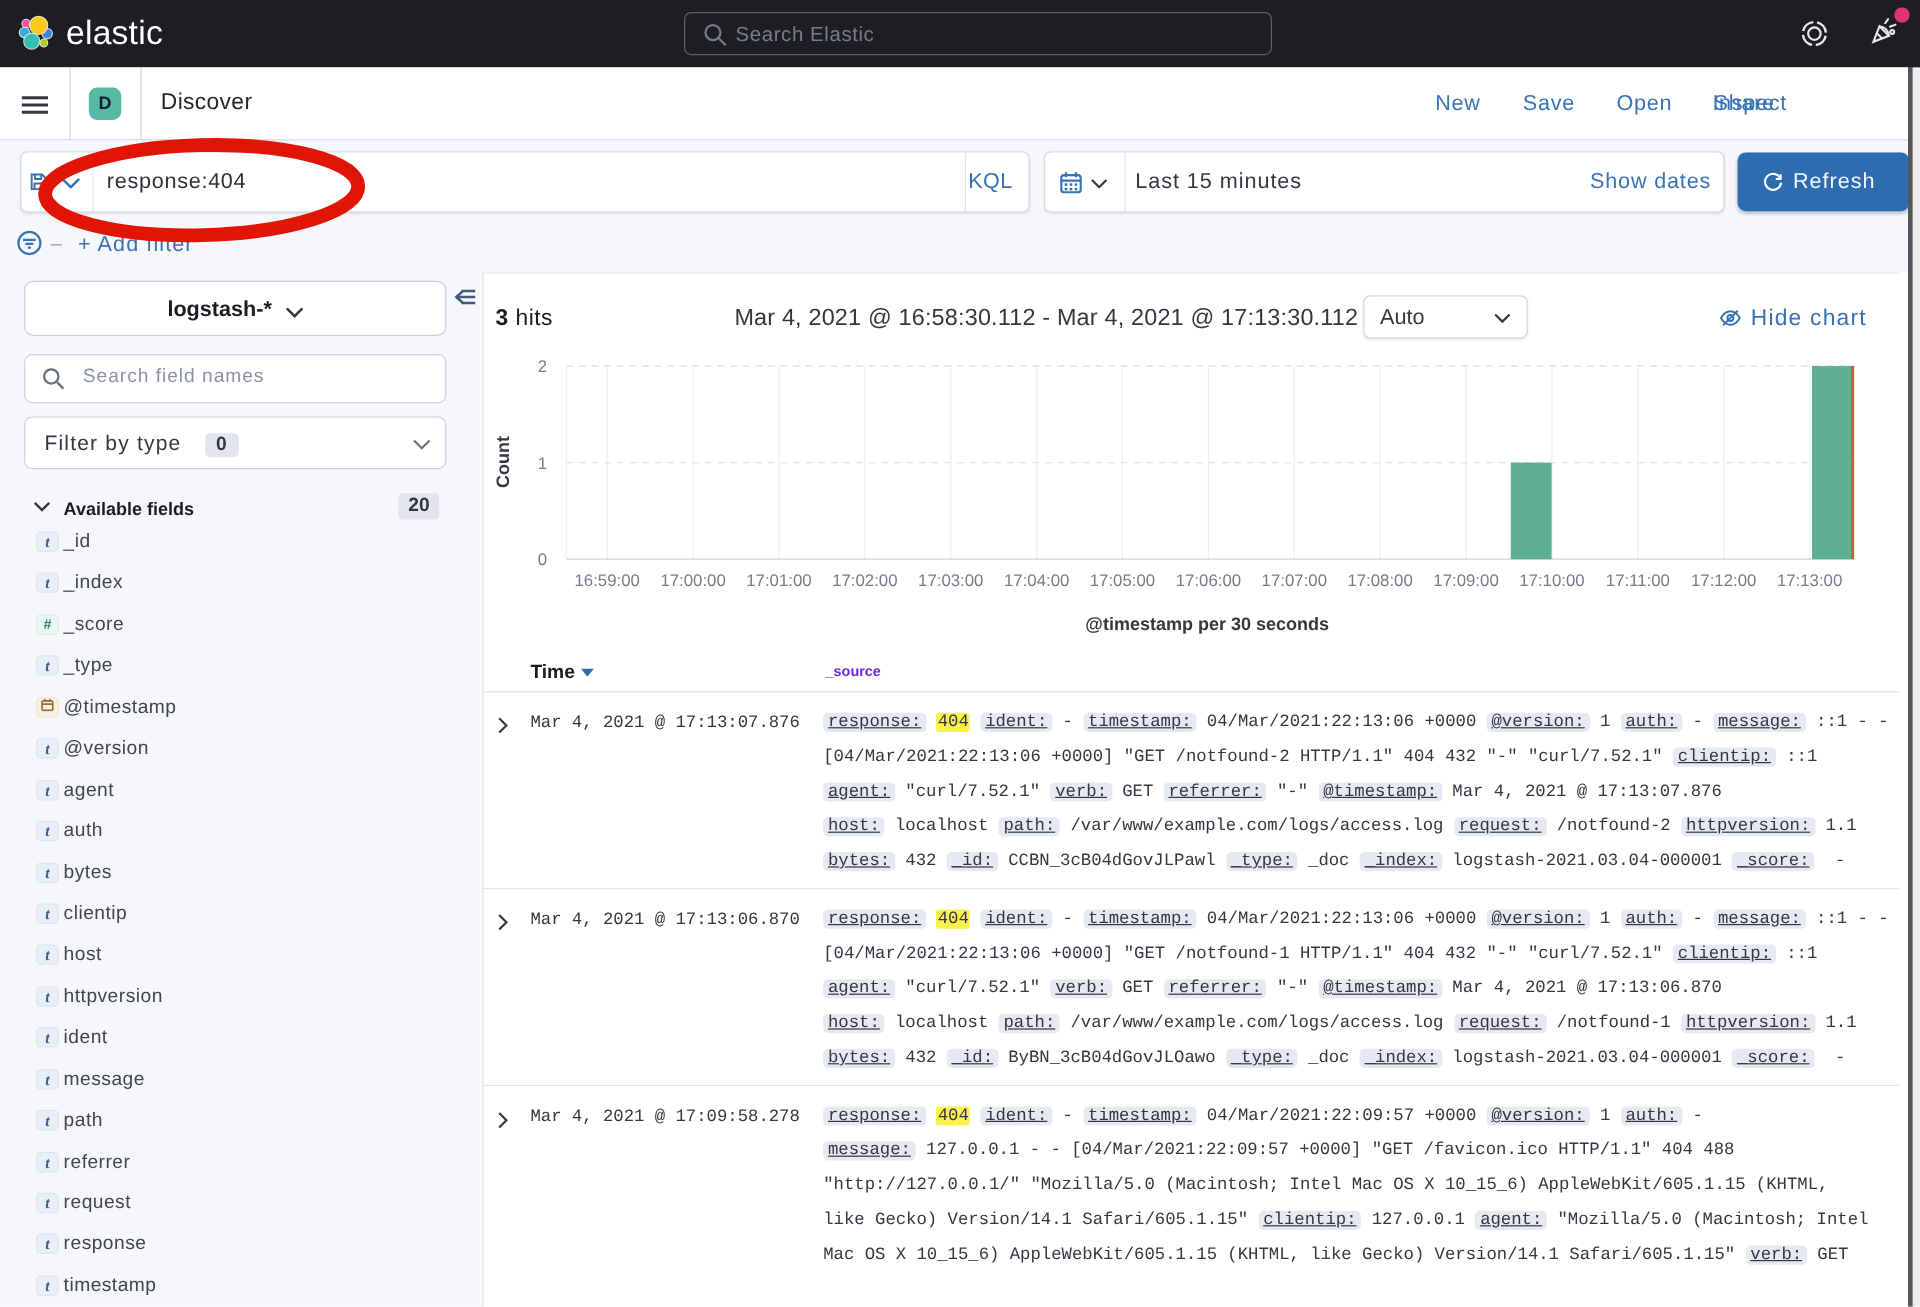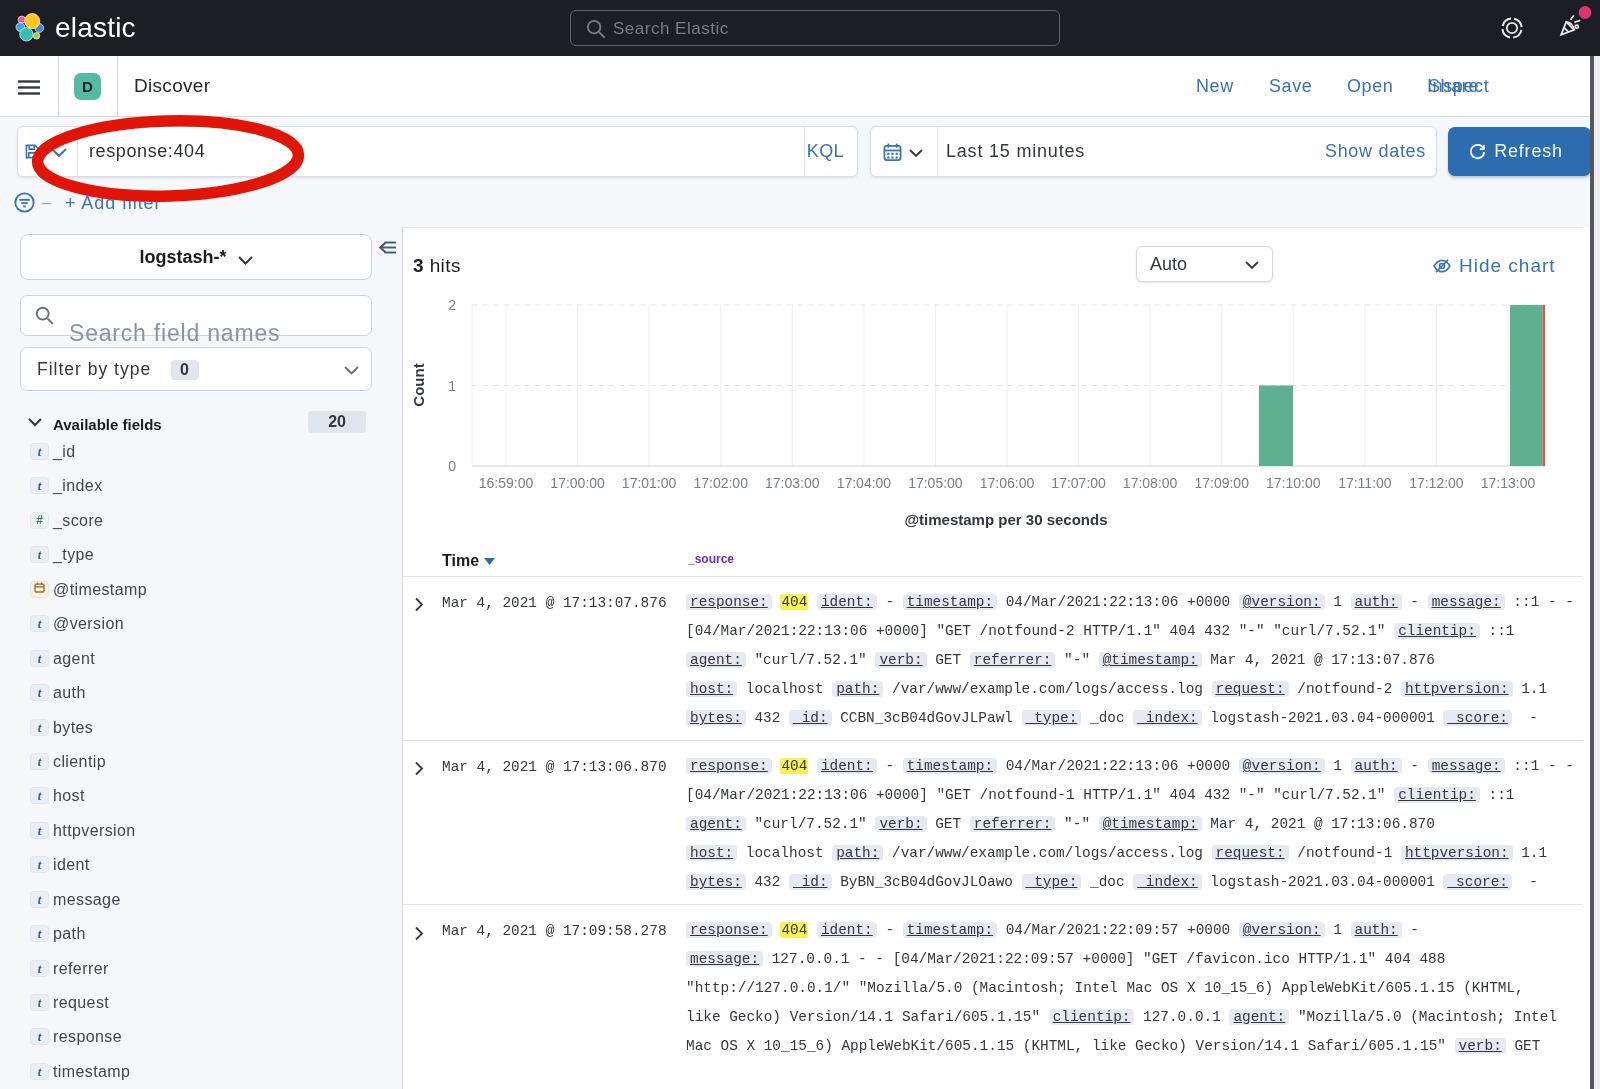--- a/index.html
+++ b/index.html
@@ -36,27 +36,27 @@
   #addf { position:absolute; left:14px; top:75px; width:320px; height:22px; }
   #addf .txt { position:absolute; left:51px; top:1px; font-size:18px; letter-spacing:0.9px; color:#3873b4; white-space:nowrap; }
   #addf .dash { position:absolute; left:28px; top:1px; font-size:17px; color:#98a2b3; }
 
   
   #sidebar { position:absolute; left:0; top:227px; width:403px; height:862px; background:#f5f7fa; border-right:1px solid #d3dae6; }
   .sbox { position:absolute; background:#fff; border:1px solid #cbd2dd; }
   #ipat { left:20px; top:7px; width:352px; height:46px; border-radius:8px; text-align:center; }
   #ipat .t { font-size:18px; font-weight:bold; color:#1a1c21; line-height:44px; }
   #sfield { left:20px; top:68px; width:352px; height:41px; border-radius:7px; }
-  #sfield .ph { position:absolute; left:48px; top:24px; font-size:23px; letter-spacing:0.8px; color:#8b93a3; }
+  #sfield .ph { position:absolute; left:48px; top:9px; font-size:16px; letter-spacing:0.8px; color:#8b93a3; }
   #ftype { left:20px; top:120px; width:352px; height:44px; border-radius:7px; }
   #ftype .t { position:absolute; left:16px; top:11px; font-size:17.5px; letter-spacing:1px; color:#343741; }
   .badge { display:inline-block; background:#e0e5ee; border-radius:4px; font-weight:bold; color:#343741; }
   #avail { position:absolute; left:8px; top:182px; width:386px; height:32px; }
   #avail .t { position:absolute; left:45px; top:7px; font-size:15px; font-weight:bold; color:#1a1c21; }
-  #avail .badge { position:absolute; right:28px; top:2px; font-size:16px; padding:2px 20px; }
+  #avail .badge { position:absolute; right:28px; top:2px; font-size:16px; padding:2px 8px; }
   .frow { position:absolute; left:30px; width:360px; height:24px; }
   .ficon { position:absolute; left:0; top:0; width:19px; height:17px; border-radius:4px; text-align:center; }
   .ficon.t { background:#e9eff7; border:1px solid #dce5f0; color:#3d5d8a; font-family:"Liberation Serif",serif; font-style:italic; font-weight:bold; font-size:13px; line-height:15px; }
   .ficon.n { background:#eaf7f1; border:1px solid #dcefe6; color:#367d60; font-weight:bold; font-size:12px; line-height:15px; }
   .ficon.d { background:#f8f1e2; border:1px solid #efe6d1; color:#946f38; font-size:11px; line-height:15px; }
   .frow .lbl { position:absolute; left:23px; top:0px; font-size:16px; letter-spacing:0.4px; color:#404653; }
 
   
   #main { position:absolute; left:403px; top:227px; width:1180px; height:862px; background:#fff; border-top:1px solid #e3e6ec; }
   #hits { position:absolute; left:10px; top:27px; font-size:19px; letter-spacing:0.4px; color:#1a1c21; }
@@ -265,20 +265,21 @@
       <span class="lbl">response</span>
     </div>
   <div class="frow" style="top:836px">
       <span class="ficon t">t</span>
       <span class="lbl">timestamp</span>
     </div>
 </div>
 
 <div id="main">
   <div id="hits"><b>3</b> hits</div>
+  <div id="ctitle">Mar 4, 2021 @ 16:58:30.112 - Mar 4, 2021 @ 17:13:30.112</div>
   <div id="autobox">
       <div class="t">Auto</div>
     <svg class="abs" style="right:13px;top:14px" width="14" height="9">
         <path d="M1 1 l6 6 l6-6" stroke="#343741" stroke-width="1.8" fill="none"></path>
       </svg>
   </div>
   <div id="hidechart">
     <svg style="vertical-align:-3px;margin-right:7px" width="20" height="18" viewBox="0 0 16 16" fill="none" stroke="#3873b4" stroke-width="1.4">
         <path d="M1 8 C3 4.5 5.5 3 8 3 s5 1.5 7 5 c-2 3.5-4.5 5-7 5 s-5-1.5-7-5 z"></path>
         <circle cx="8" cy="8" r="2.2"></circle>

